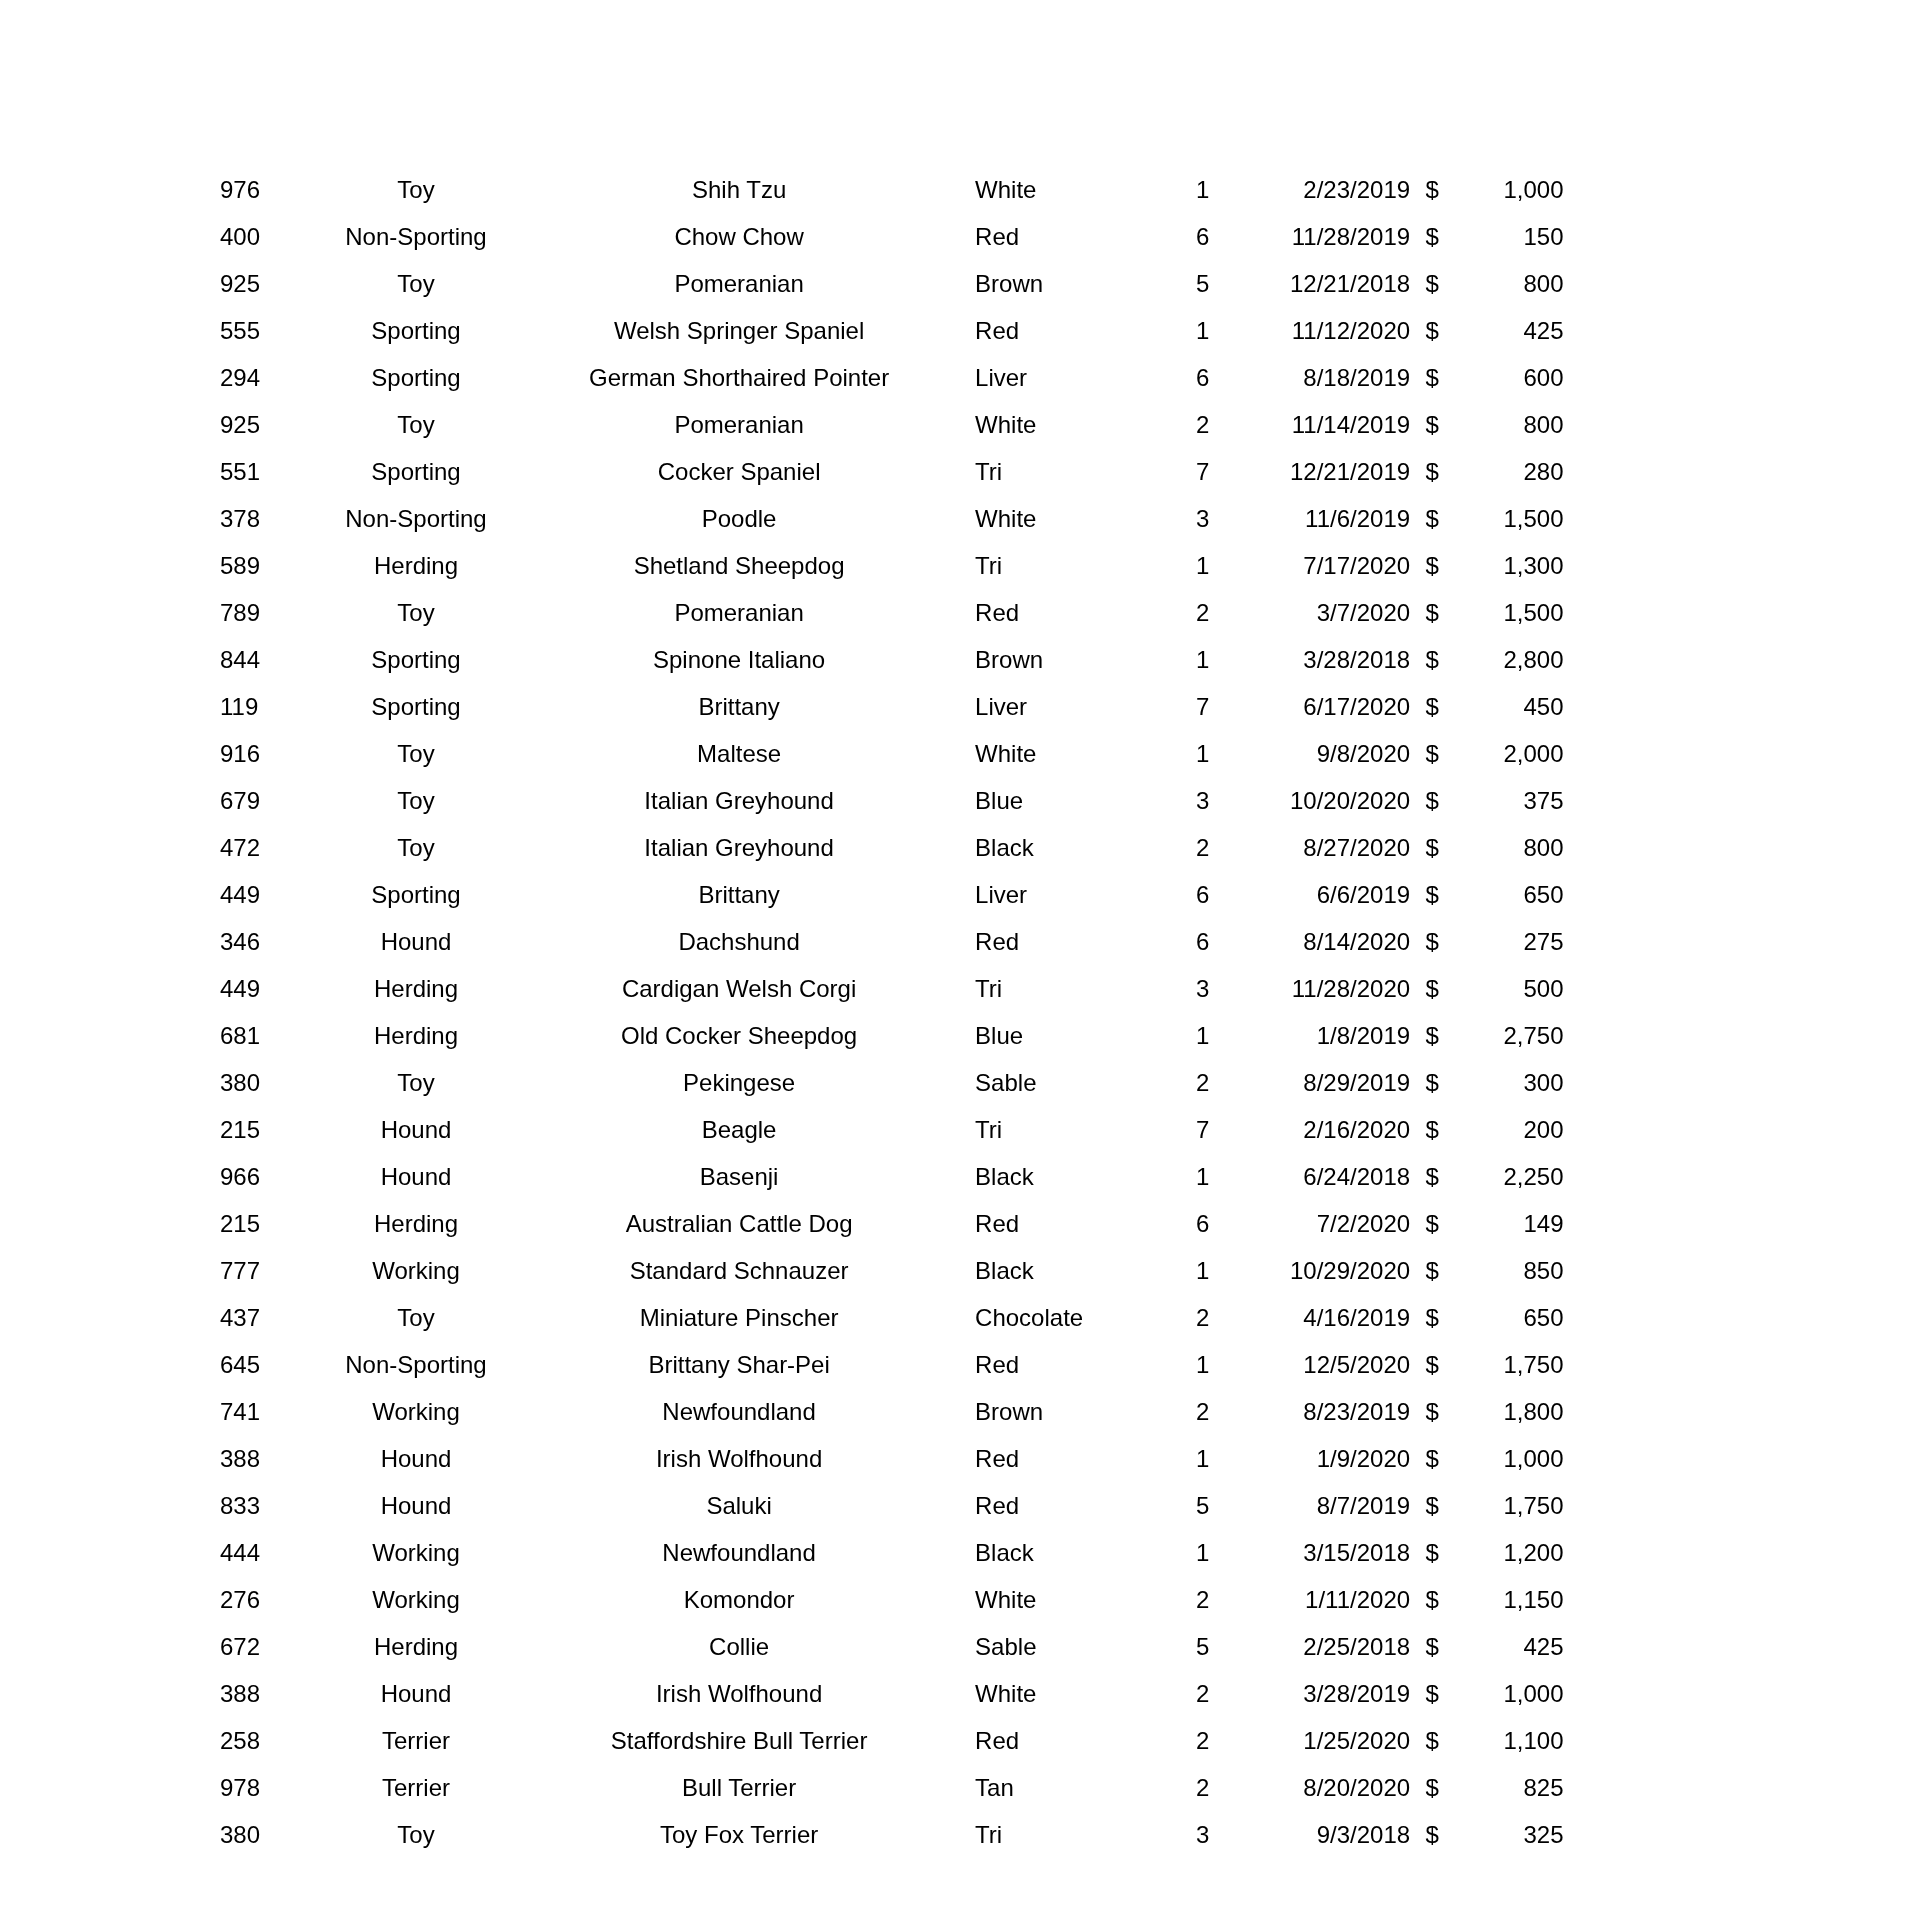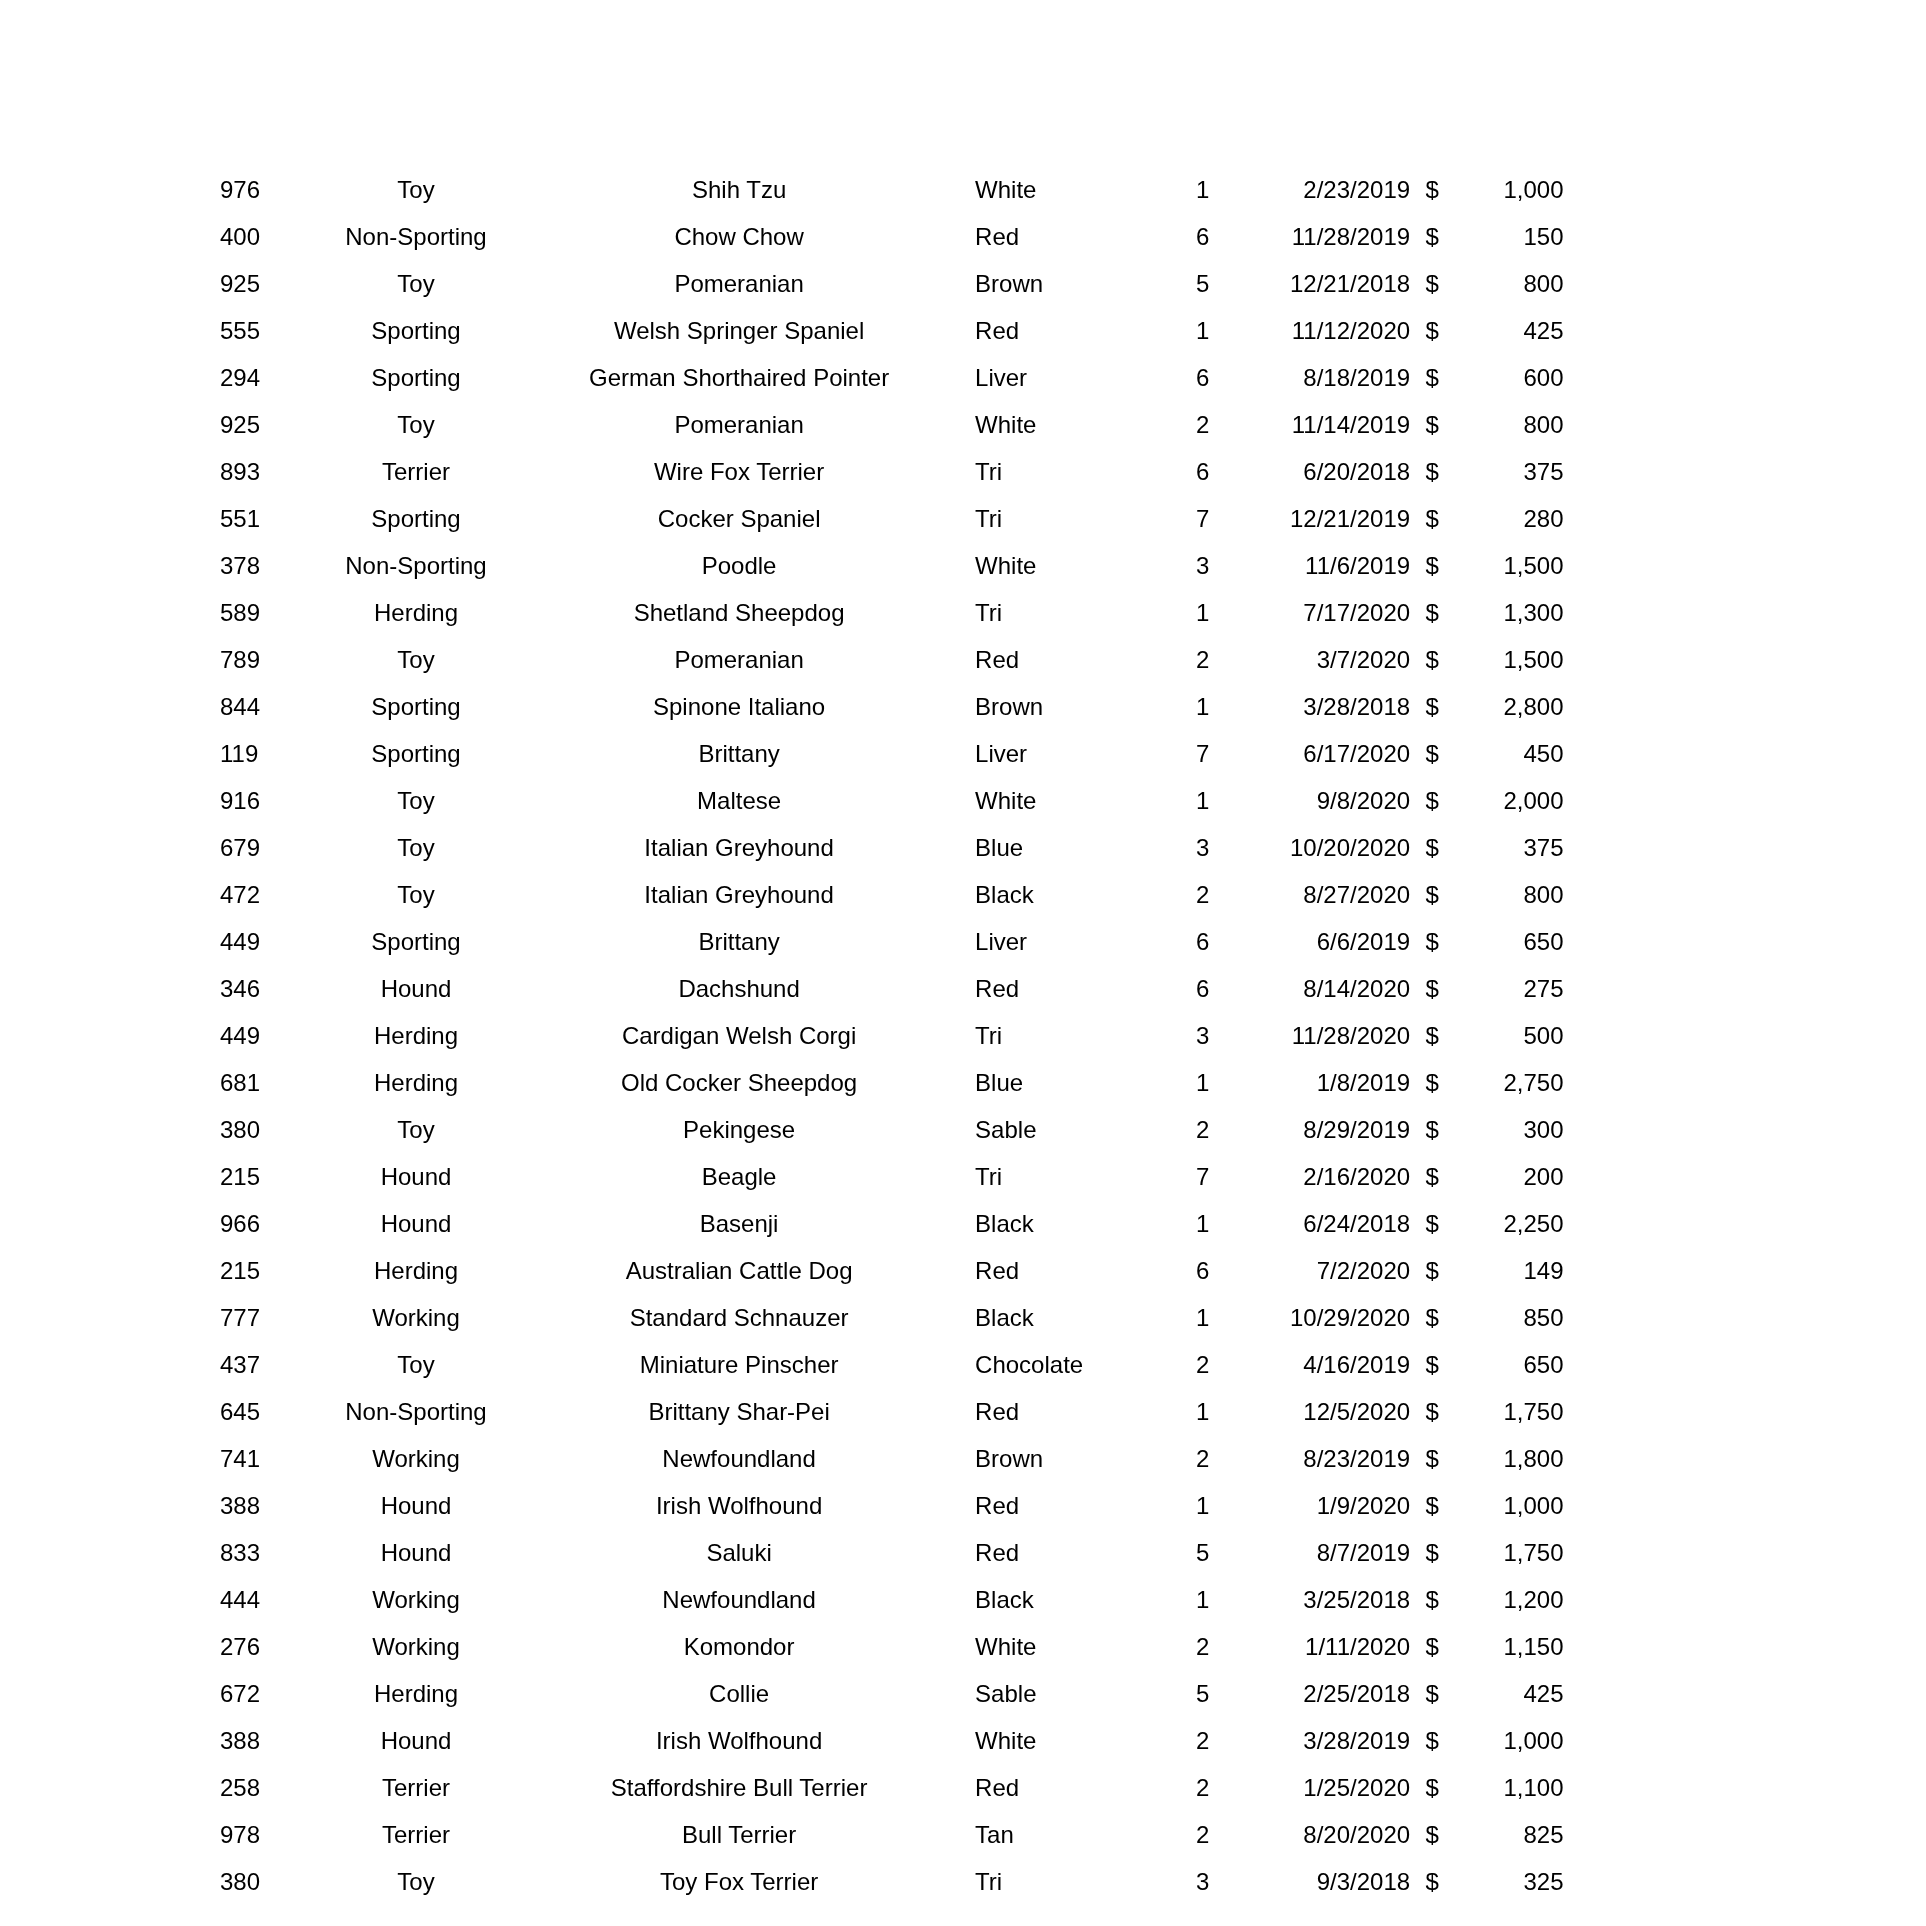--- a/index.html
+++ b/index.html
@@ -105,30 +105,20 @@
           <td class="c-id">925</td>
           <td class="c-group">Toy</td>
           <td class="c-breed">Pomeranian</td>
           <td class="c-color">White</td>
           <td class="c-qty">2</td>
           <td class="c-date">11/14/2019</td>
           <td class="c-cur">$</td>
           <td class="c-price">800</td>
         </tr>
         <tr>
-          <td class="c-id">893</td>
-          <td class="c-group">Terrier</td>
-          <td class="c-breed">Wire Fox Terrier</td>
-          <td class="c-color">Tri</td>
-          <td class="c-qty">6</td>
-          <td class="c-date">6/20/2018</td>
-          <td class="c-cur">$</td>
-          <td class="c-price">375</td>
-        </tr>
-        <tr>
           <td class="c-id">551</td>
           <td class="c-group">Sporting</td>
           <td class="c-breed">Cocker Spaniel</td>
           <td class="c-color">Tri</td>
           <td class="c-qty">7</td>
           <td class="c-date">12/21/2019</td>
           <td class="c-cur">$</td>
           <td class="c-price">280</td>
         </tr>
         <tr>
@@ -350,21 +340,21 @@
           <td class="c-date">8/7/2019</td>
           <td class="c-cur">$</td>
           <td class="c-price">1,750</td>
         </tr>
         <tr>
           <td class="c-id">444</td>
           <td class="c-group">Working</td>
           <td class="c-breed">Newfoundland</td>
           <td class="c-color">Black</td>
           <td class="c-qty">1</td>
-          <td class="c-date">3/25/2018</td>
+          <td class="c-date">3/15/2018</td>
           <td class="c-cur">$</td>
           <td class="c-price">1,200</td>
         </tr>
         <tr>
           <td class="c-id">276</td>
           <td class="c-group">Working</td>
           <td class="c-breed">Komondor</td>
           <td class="c-color">White</td>
           <td class="c-qty">2</td>
           <td class="c-date">1/11/2020</td>

